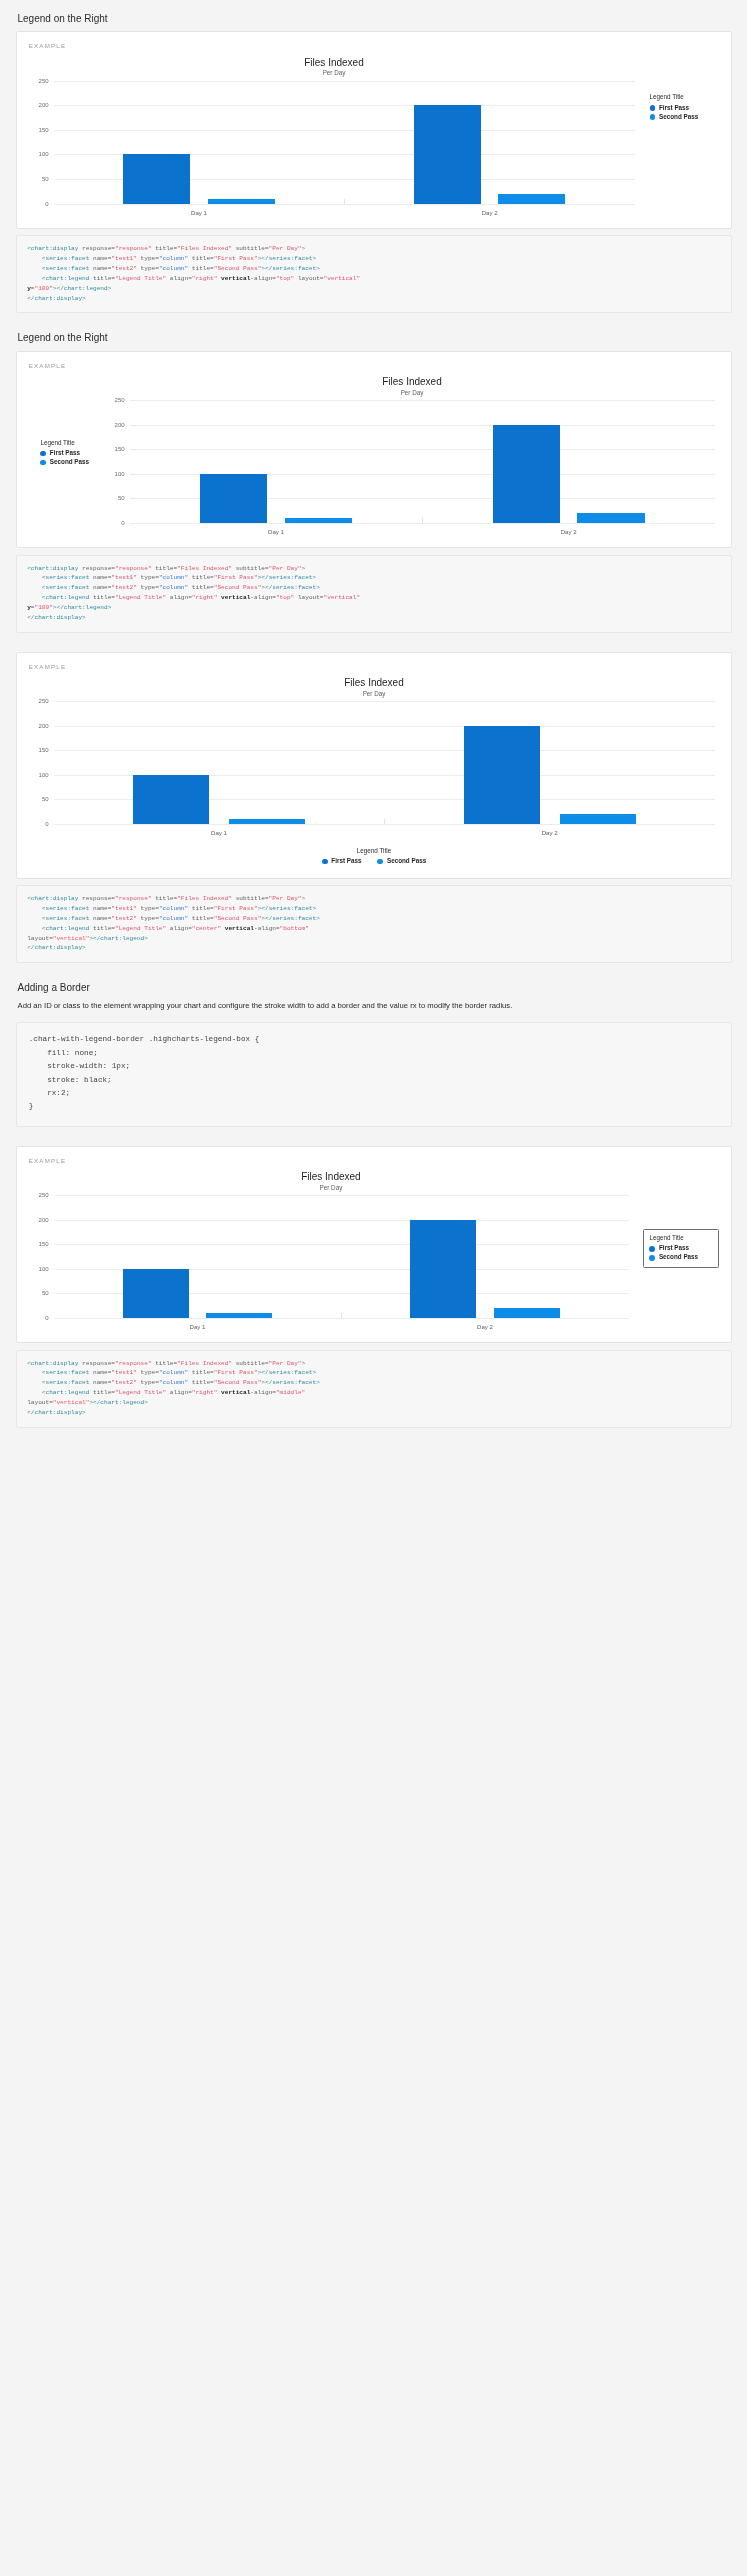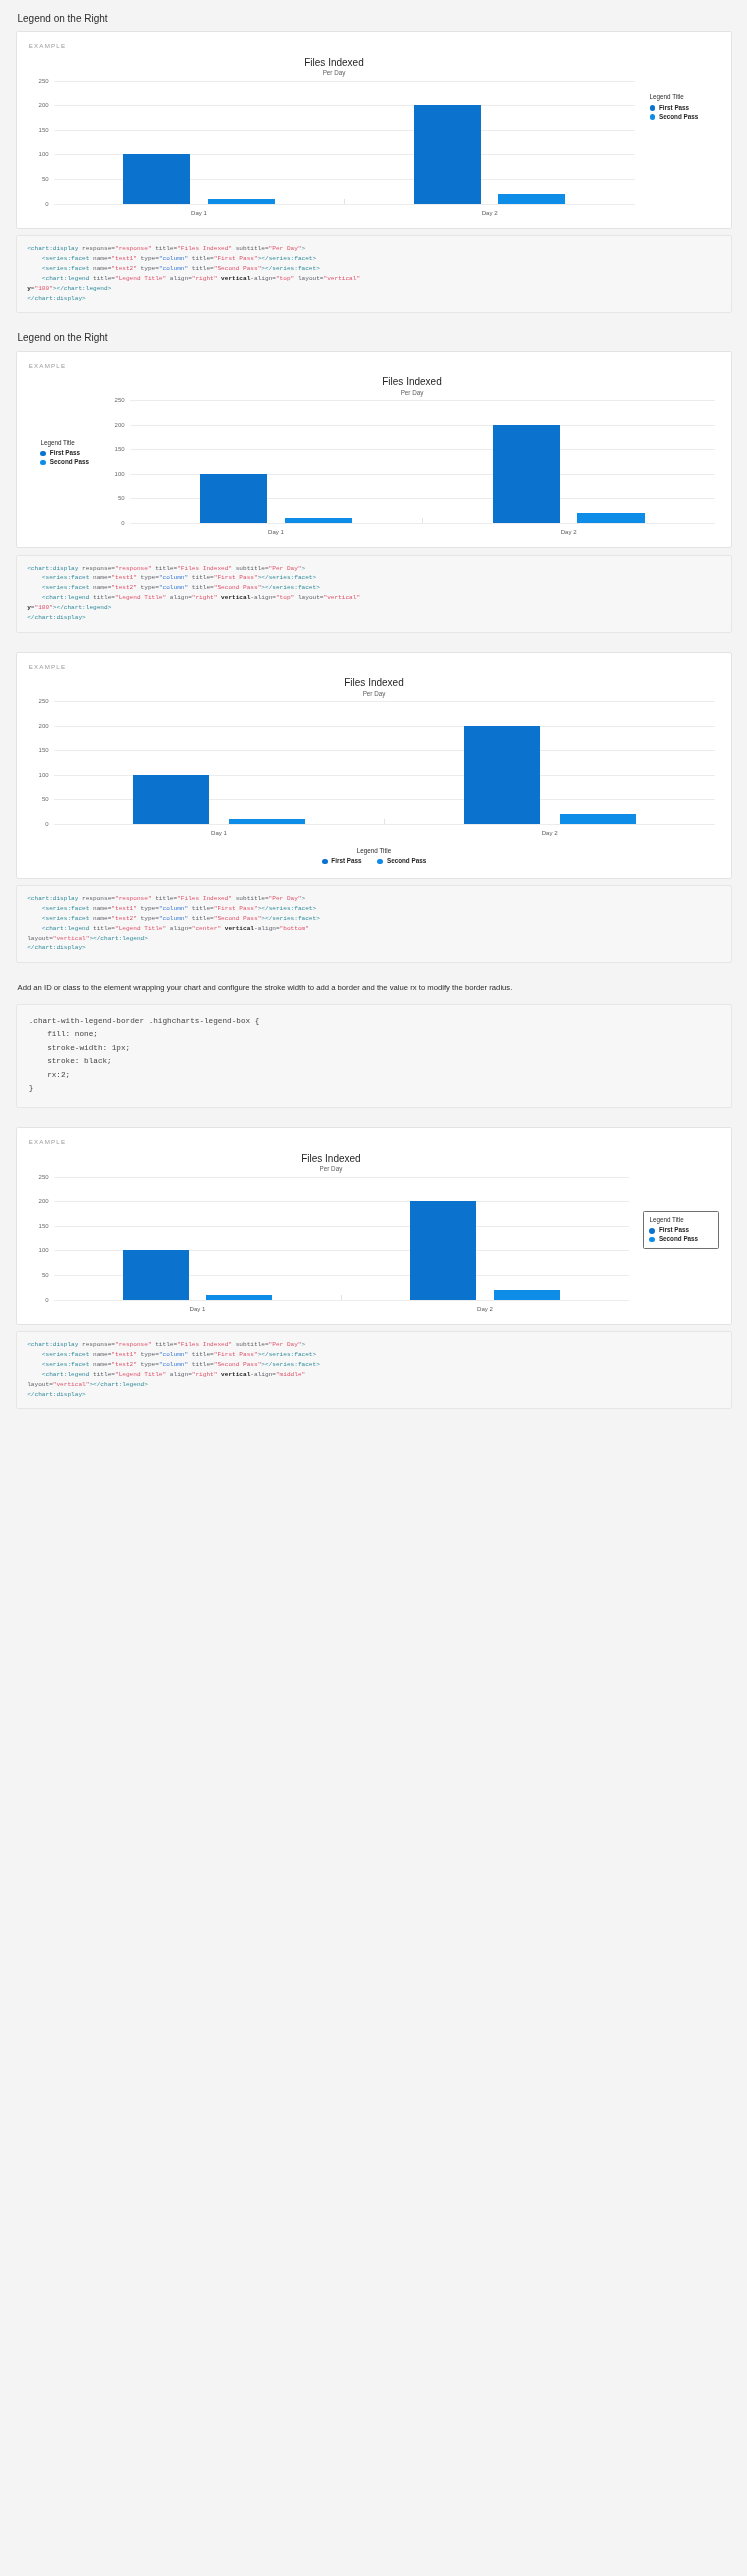--- a/index.html
+++ b/index.html
@@ -336,20 +336,21 @@
         <div class="code-block"><span class="tk-tag">&lt;chart:display </span><span class="tk-attr">response=</span><span class="tk-str">"response"</span><span class="tk-attr"> title=</span><span class="tk-str">"Files Indexed"</span><span class="tk-attr"> subtitle=</span><span class="tk-str">"Per Day"</span><span class="tk-tag">&gt;</span>
 <span class="tk-name">    </span><span class="tk-tag">&lt;series:facet </span><span class="tk-attr">name=</span><span class="tk-str">"test1"</span><span class="tk-attr"> type=</span><span class="tk-blue">"column"</span><span class="tk-attr"> title=</span><span class="tk-str">"First Pass"</span><span class="tk-tag">&gt;&lt;/series:facet&gt;</span>
 <span class="tk-name">    </span><span class="tk-tag">&lt;series:facet </span><span class="tk-attr">name=</span><span class="tk-str">"test2"</span><span class="tk-attr"> type=</span><span class="tk-blue">"column"</span><span class="tk-attr"> title=</span><span class="tk-str">"Second Pass"</span><span class="tk-tag">&gt;&lt;/series:facet&gt;</span>
 <span class="tk-name">    </span><span class="tk-tag">&lt;chart:legend </span><span class="tk-attr">title=</span><span class="tk-str">"Legend Title"</span><span class="tk-attr"> align=</span><span class="tk-str">"center"</span><span class="tk-name"> </span><span class="tk-bold">vertical</span><span class="tk-attr">-align=</span><span class="tk-str">"bottom"</span>
 <span class="tk-attr">layout=</span><span class="tk-str">"vertical"</span><span class="tk-tag">&gt;&lt;/chart:legend&gt;</span>
 <span class="tk-tag">&lt;/chart:display&gt;</span></div>
       </div>
     </div>
 
   <div class="section">
+    <h2 class="section-title">Adding a Border</h2>
     <p class="bordered-note">Add an ID or class to the element wrapping your chart and configure the stroke width to add a border and the value rx to modify the border radius.</p>
     <div class="code-block css-block">.chart-with-legend-border .highcharts-legend-box {
     fill: none;
     stroke-width: 1px;
     stroke: black;
     rx:2;
 }</div>
   </div>
 
   <div class="section">

